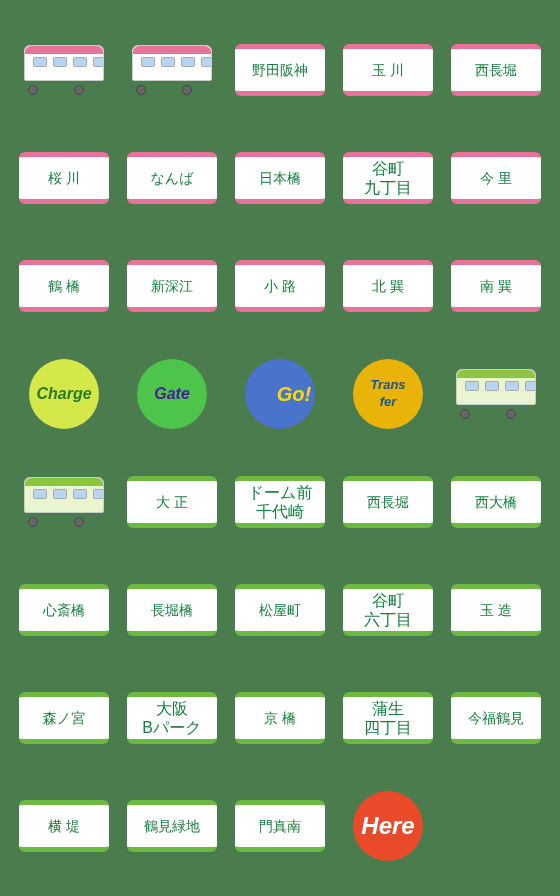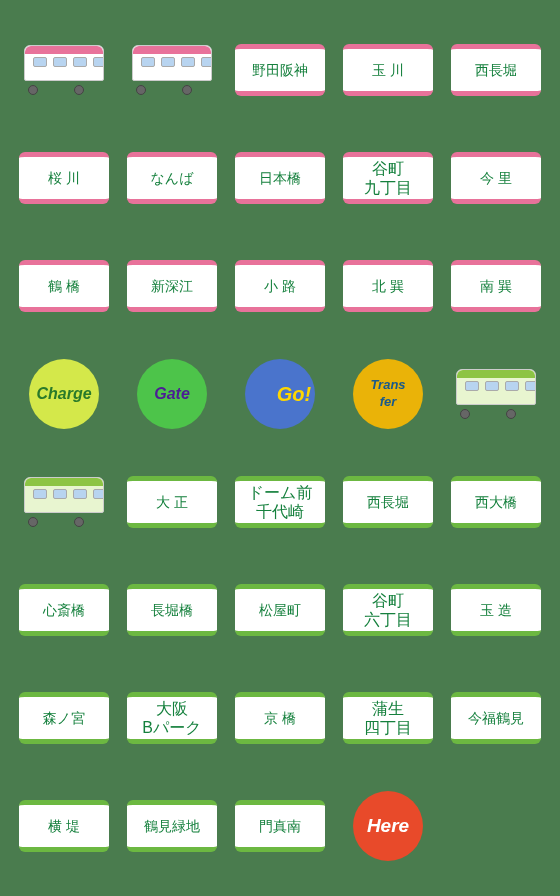--- a/index.html
+++ b/index.html
@@ -158,21 +158,21 @@
       color: #1a5a8a;
       font-style: italic;
       font-size: 13px;
       text-align: center;
       line-height: 1.2;
     }
     .circle-here {
       background: #e84a2a;
       color: white;
       font-style: italic;
-      font-size: 19px;
+      font-size: 24px;
       font-weight: bold;
       text-align: center;
     }
   </style>
 </head>
 <body>
 
 <div class="grid">
 <div class="cell">
         <div class="train-container">

